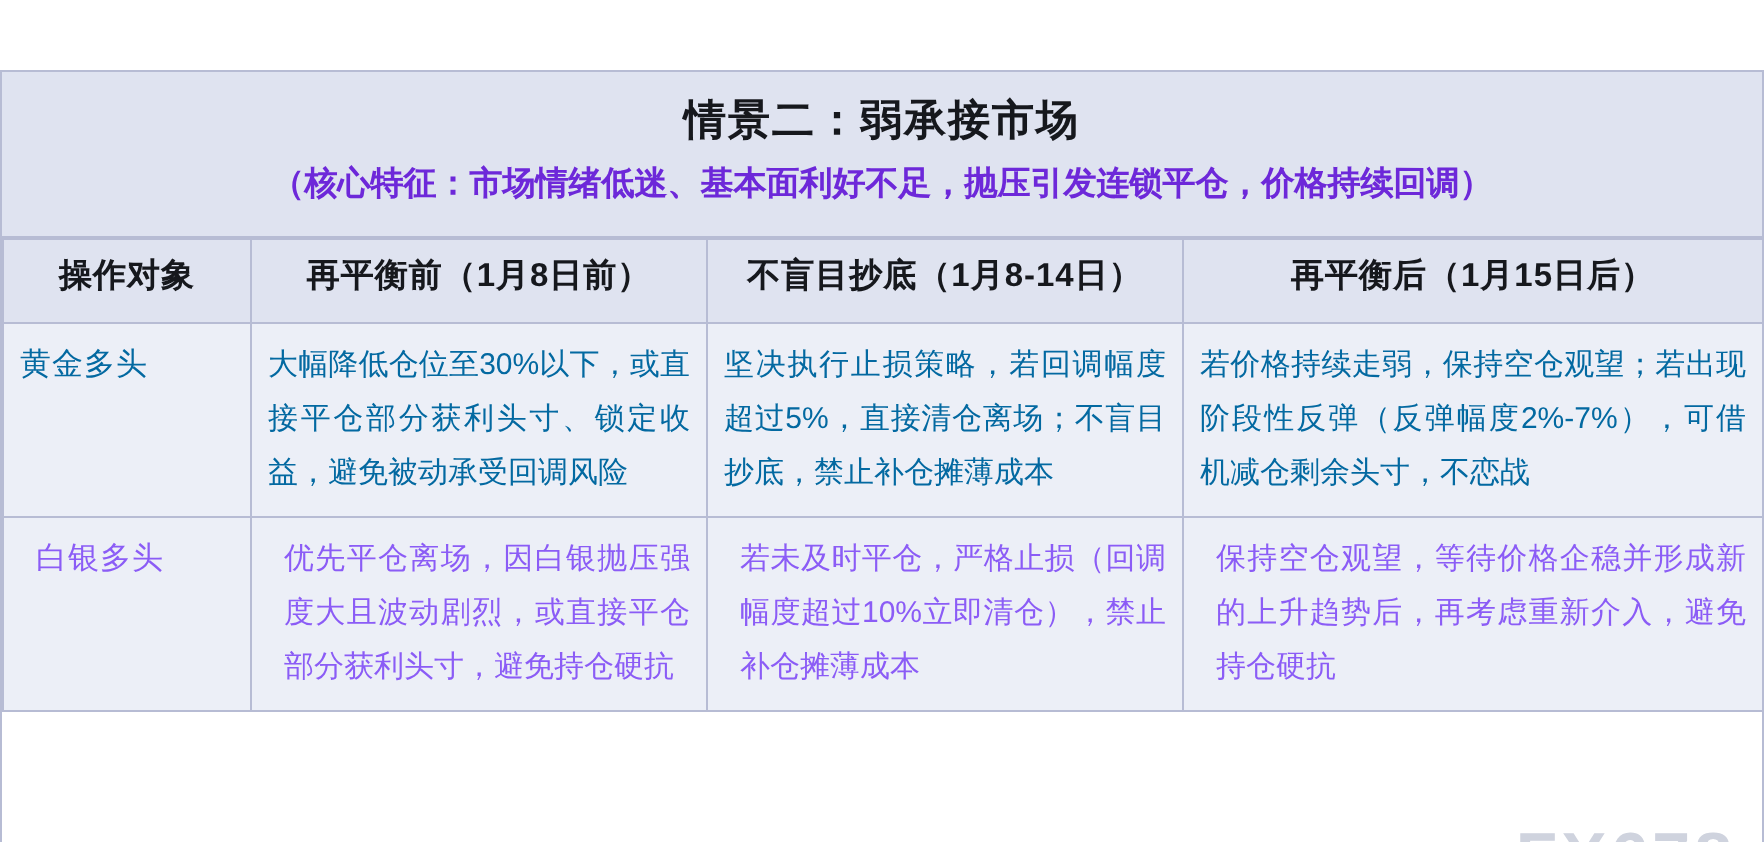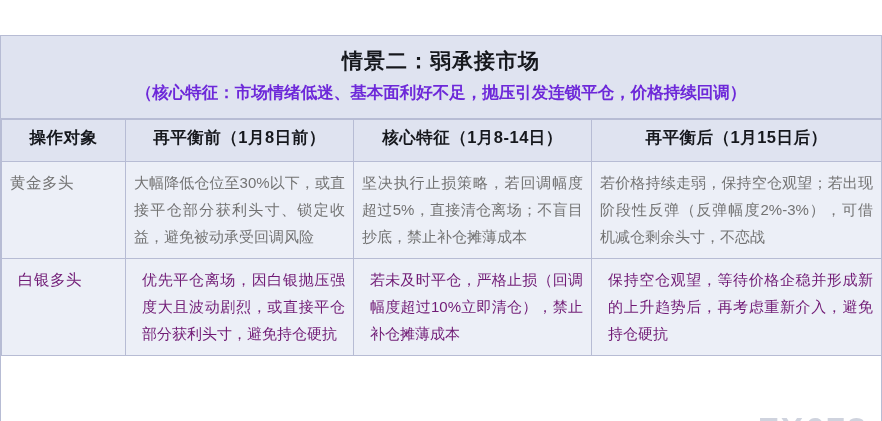--- a/index.html
+++ b/index.html
@@ -62,25 +62,25 @@
     color: #16181d;
     text-align: center;
     height: 42px;
     vertical-align: middle;
     letter-spacing: 0.5px;
   }
   tbody td {
     background: #eceff7;
     font-size: 15px;
     line-height: 27px;
-    color: #737373;
+    color: #0369a1;
     text-align: justify;
   }
   tbody tr.row-silver td {
-    color: #701a75;
+    color: #8b5cf6;
     padding-left: 16px;
   }
   td.label-cell {
     font-size: 15.5px;
     letter-spacing: 0.5px;
   }
   col.c1 { width: 124px; }
   col.c2 { width: 228px; }
   col.c3 { width: 238px; }
   col.c4 { width: 290px; }
@@ -110,30 +110,30 @@
     <colgroup>
       <col class="c1">
         <col class="c2">
         <col class="c3">
         <col class="c4">
     </colgroup>
     <thead>
       <tr>
         <th>操作对象</th>
         <th>再平衡前（1月8日前）</th>
-        <th>核心特征（1月8-14日）</th>
+        <th>不盲目抄底（1月8-14日）</th>
         <th>再平衡后（1月15日后）</th>
       </tr>
     </thead>
     <tbody>
       <tr class="row-gold">
         <td class="label-cell">黄金多头</td>
         <td>大幅降低仓位至30%以下，或直接平仓部分获利头寸、锁定收益，避免被动承受回调风险</td>
         <td>坚决执行止损策略，若回调幅度超过5%，直接清仓离场；不盲目抄底，禁止补仓摊薄成本</td>
-        <td>若价格持续走弱，保持空仓观望；若出现阶段性反弹（反弹幅度2%-3%），可借机减仓剩余头寸，不恋战</td>
+        <td>若价格持续走弱，保持空仓观望；若出现阶段性反弹（反弹幅度2%-7%），可借机减仓剩余头寸，不恋战</td>
       </tr>
       <tr class="row-silver">
         <td class="label-cell">白银多头</td>
         <td>优先平仓离场，因白银抛压强度大且波动剧烈，或直接平仓部分获利头寸，避免持仓硬抗</td>
         <td>若未及时平仓，严格止损（回调幅度超过10%立即清仓），禁止补仓摊薄成本</td>
         <td>保持空仓观望，等待价格企稳并形成新的上升趋势后，再考虑重新介入，避免持仓硬抗</td>
       </tr>
     </tbody>
   </table>
 

